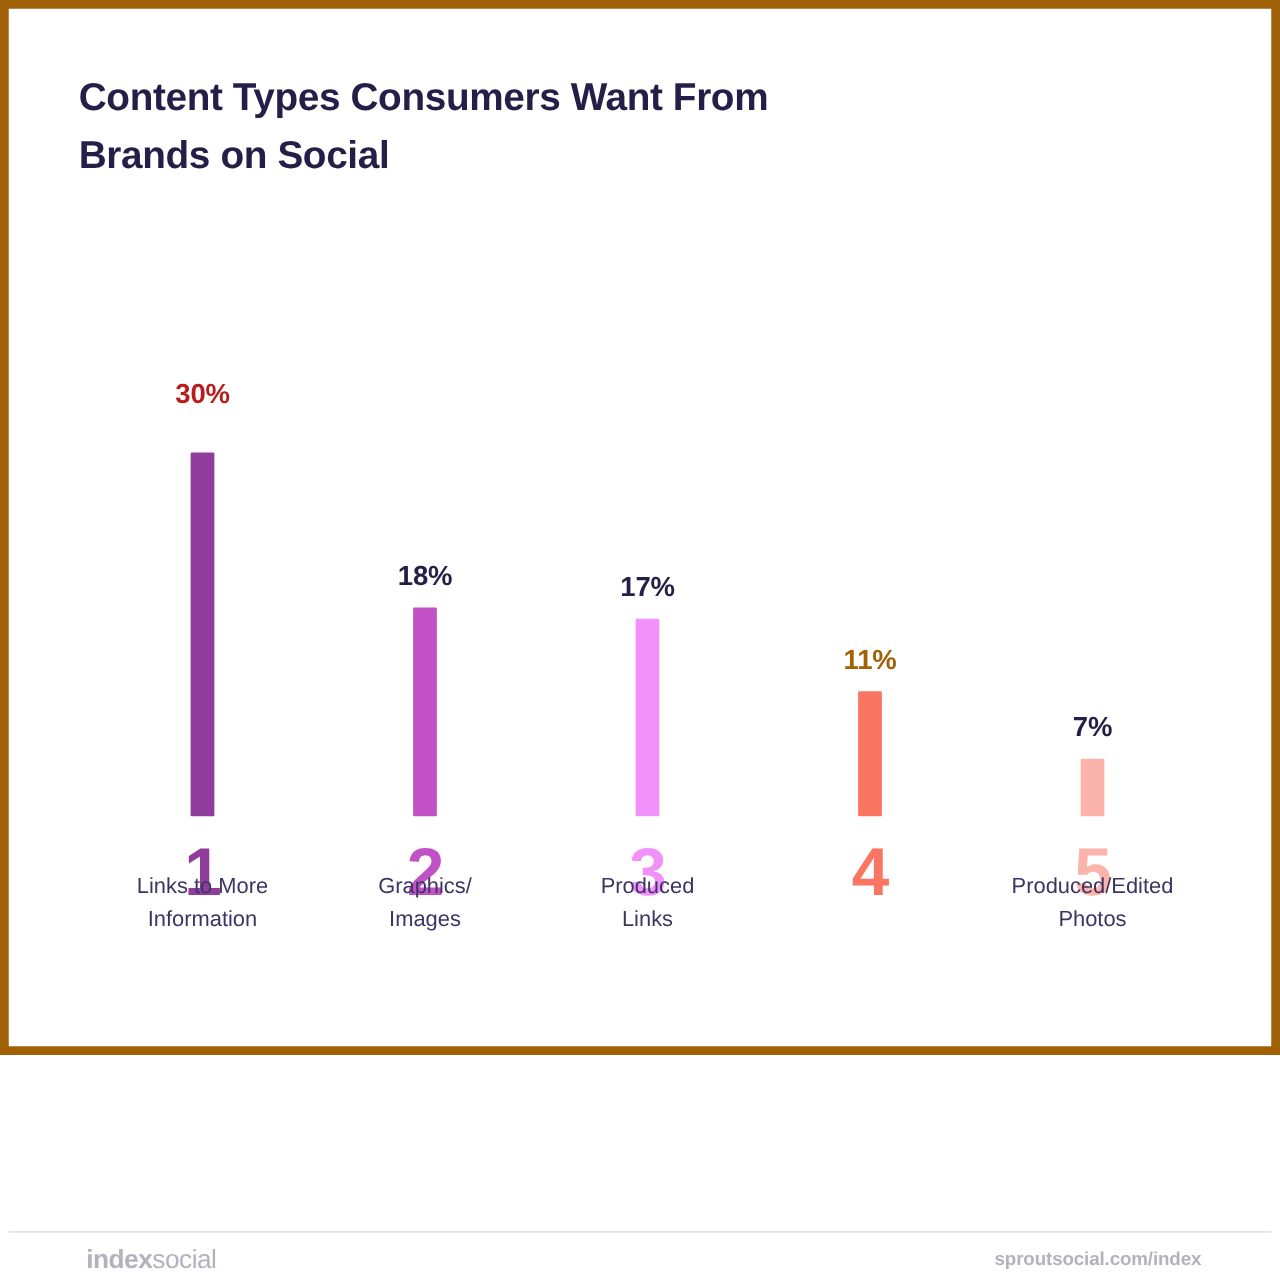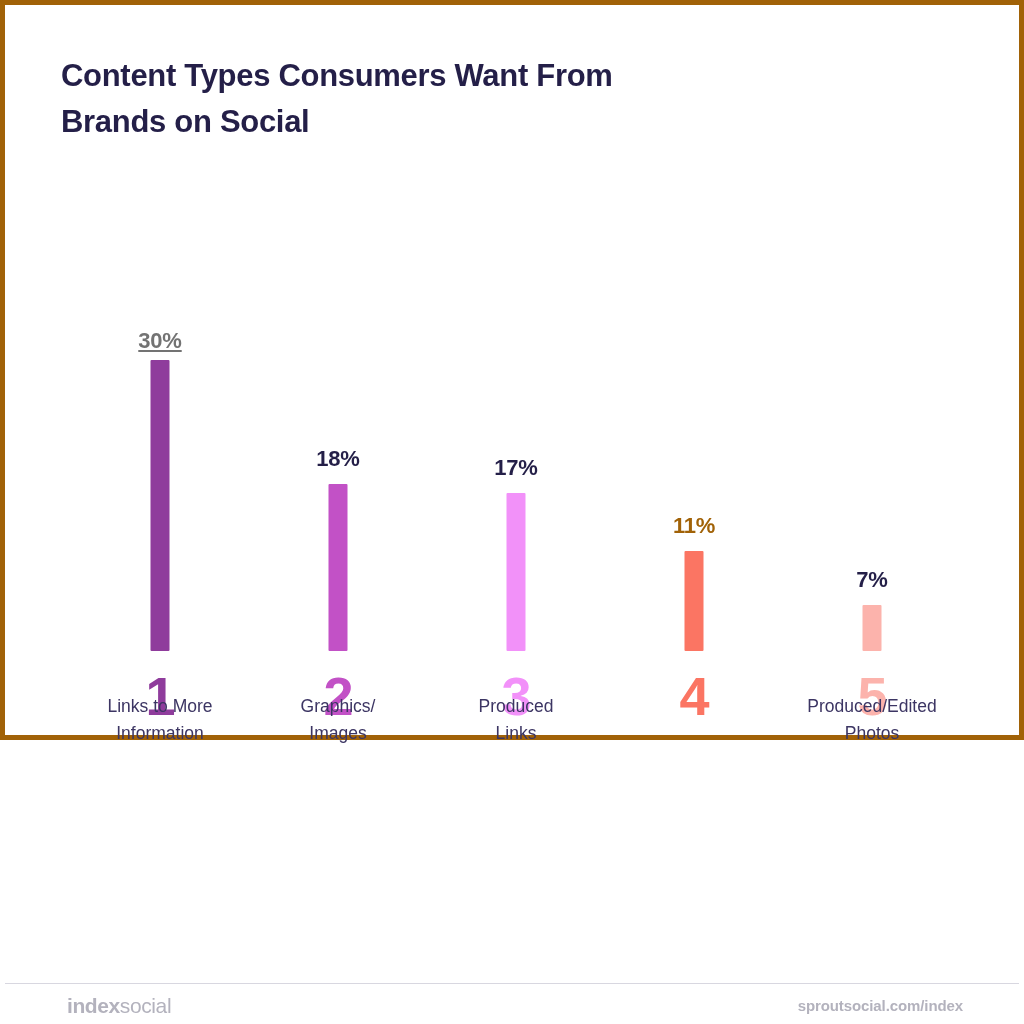--- a/index.html
+++ b/index.html
@@ -9,23 +9,23 @@
   }
   body {
     width: 1024px;
     height: 1024px;
     font-family: "Liberation Sans", sans-serif;
     overflow: hidden;
   }
   #canvas {
     position: relative;
     width: 1024px;
-    height: 740px;
+    height: 844px;
     box-sizing: border-box;
-    border: 5px solid #a16207;
+    border: 7px solid #a16207;
     background: #ffffff;
   }
 
   
   #title {
     position: absolute;
     left: 56px;
     top: 48px;
     width: 760px;
     font-size: 31px;
@@ -131,21 +131,21 @@
 <div id="canvas">
 
   <div id="title" style="color: rgb(36, 31, 72);">
     <span class="line">Content Types Consumers Want From</span>
     <span class="line">Brands on Social</span>
   </div>
 
   <div id="plot">
 
     <div class="col" style="left:66px">
-      <div class="pct" style="bottom: 611px; color: #737373; text-decoration: underline;">30%</div>
+      <div class="pct" style="bottom: 639px; color: #b91c1c;">30%</div>
       <div class="bar" style="height: 291px; background: rgb(143, 60, 156);"></div>
       <div class="rank" style="color: rgb(143, 60, 156);">1</div>
       <div class="cat">Links to More
 Information</div>
     </div>
 
     <div class="col" style="left:244px">
       <div class="pct" style="bottom: 493px; color: rgb(36, 31, 72);">18%</div>
       <div class="bar" style="height: 167px; background: rgb(194, 81, 198);"></div>
       <div class="rank" style="color: rgb(194, 81, 198);">2</div>

